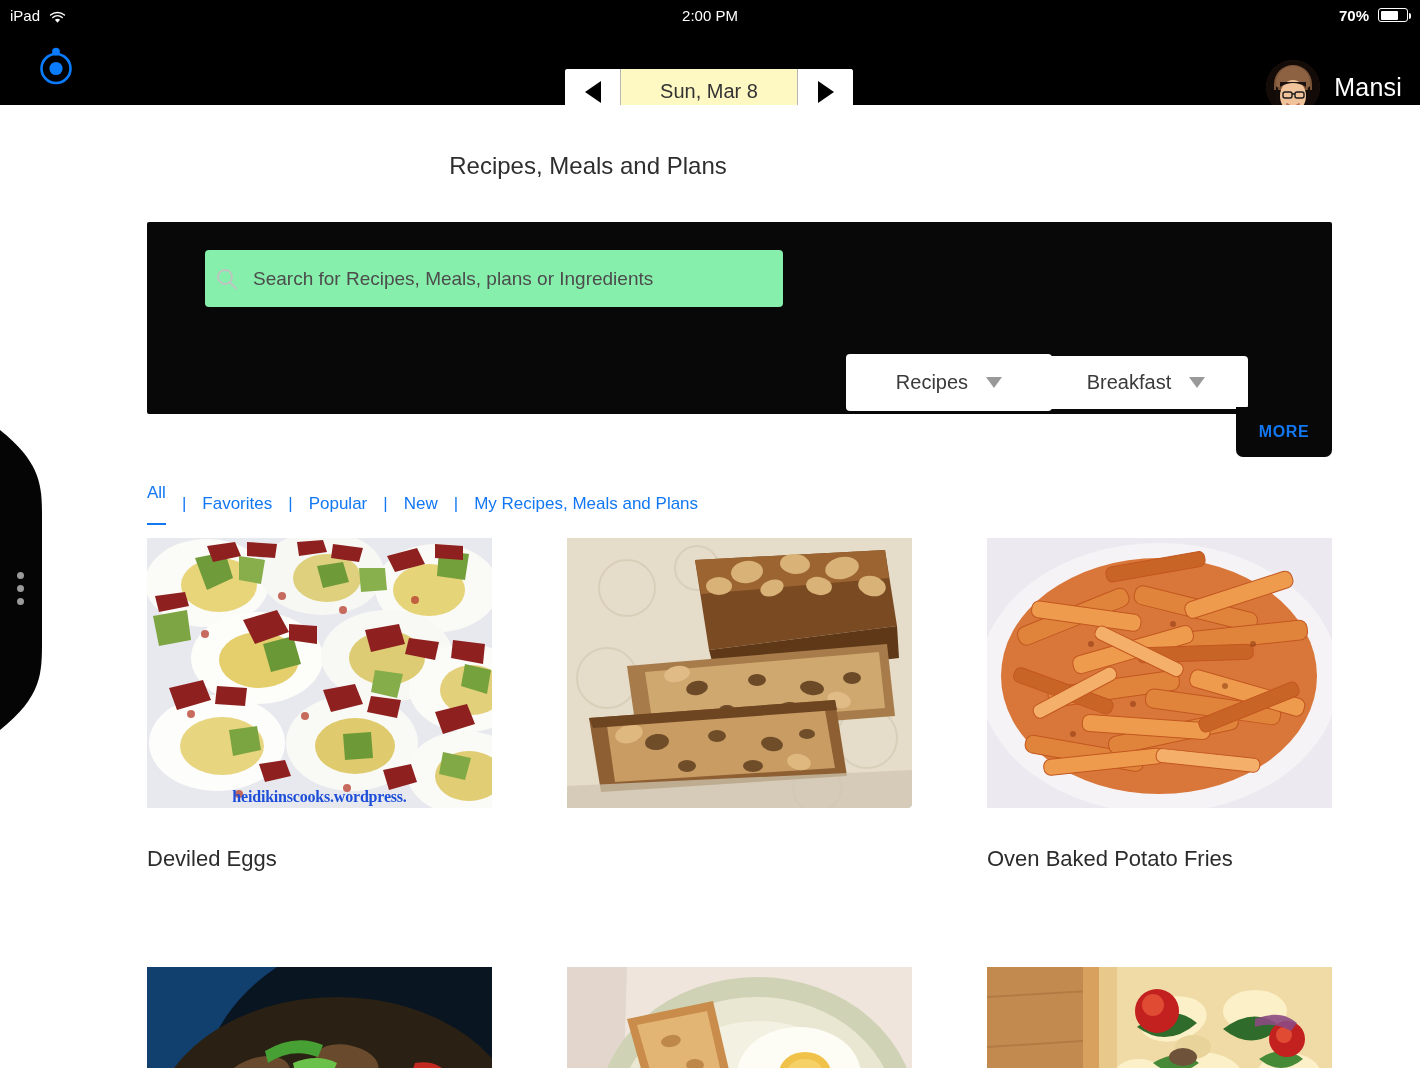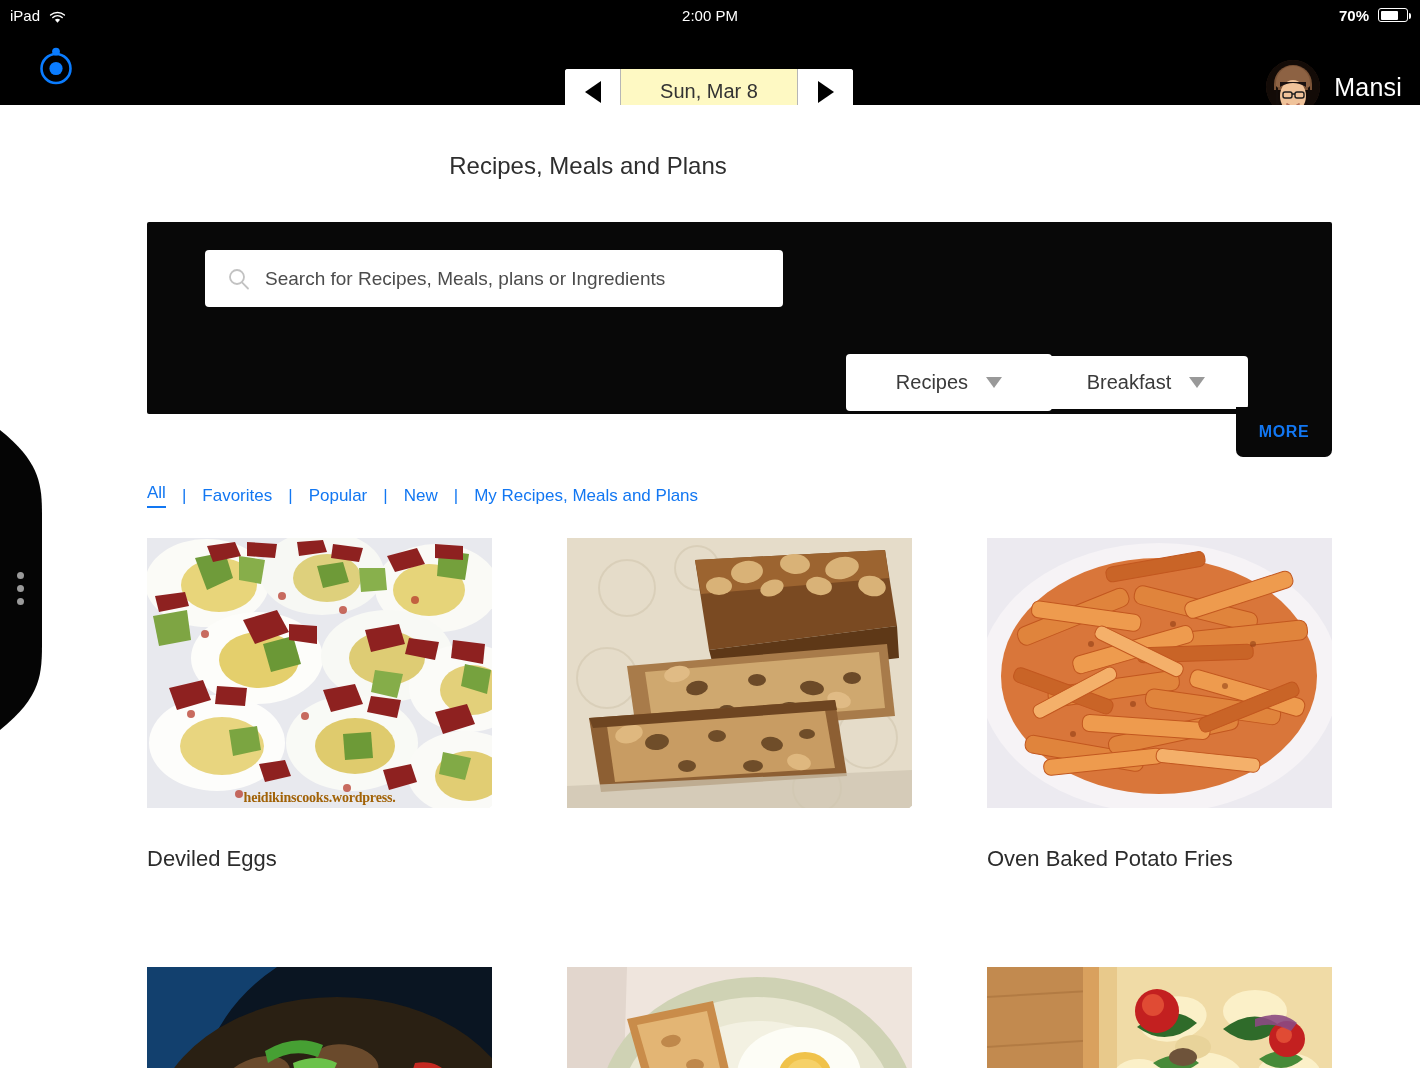--- a/index.html
+++ b/index.html
@@ -96,23 +96,23 @@
   
   .search-panel {
     position: absolute; left: 147px; top: 117px;
     width: 1185px; height: 192px;
     background: #080808;
     border-radius: 2px;
   }
   .search-input-wrap {
     position: absolute; left: 58px; top: 28px;
     width: 578px; height: 57px;
-    background: #ffffff; border-radius: 4px;
+    background: #86efac; border-radius: 4px;
     display: flex; align-items: center;
-    padding-left: 22px;
+    padding-left: 10px;
   }
   .search-icon { width: 24px; height: 24px; flex: none; margin-right: 14px; }
   .search-text { font-size: 19px; color: #4c4c4c; white-space: nowrap; }
 
   .dd {
     position: absolute;
     background: #fff; border-radius: 4px;
     display: flex; align-items: center; justify-content: center;
     cursor: pointer;
   }
@@ -164,21 +164,21 @@
   }
   .edge-dots i { width: 7px; height: 7px; border-radius: 50%; background: #9a9a9a; display: block; }
 
   
   .tabs {
     position: absolute; left: 147px; top: 378px;
     display: flex; align-items: center;
     font-size: 17px;
   }
   .tab { color: #1277f2; cursor: pointer; white-space: nowrap; }
-  .tab.active { color: #1277f2; border-bottom: 2px solid #1277f2; padding-bottom: 3px; }
+  .tab.active { color: #1277f2; border-bottom: 2px solid #1277f2; padding-bottom: 20px; }
   .tab-sep { color: #1277f2; margin: 0 16px; }
 
   
   .grid {
     position: absolute; left: 147px; top: 433px;
     width: 1185px;
     display: grid;
     grid-template-columns: repeat(3, 345px);
     column-gap: 75px;
     row-gap: 95px;
@@ -196,21 +196,21 @@
     z-index: 4; cursor: pointer;
   }
   .card-title {
     margin-top: 38px;
     font-size: 22px; color: #2c2c2c;
     white-space: nowrap;
   }
   .watermark {
     position: absolute; left: 50%; transform: translateX(-50%);
     bottom: 2px; font-family: "Liberation Serif", serif;
-    font-size: 14px; font-weight: bold; color: #a16207;
+    font-size: 16px; font-weight: bold; color: #1d4ed8;
     white-space: nowrap; letter-spacing: -.2px;
   }
 </style>
 </head>
 <body>
 
 <div class="status-bar">
   <div class="sb-left">
     <span>iPad</span>
     <span class="wifi-icon">

